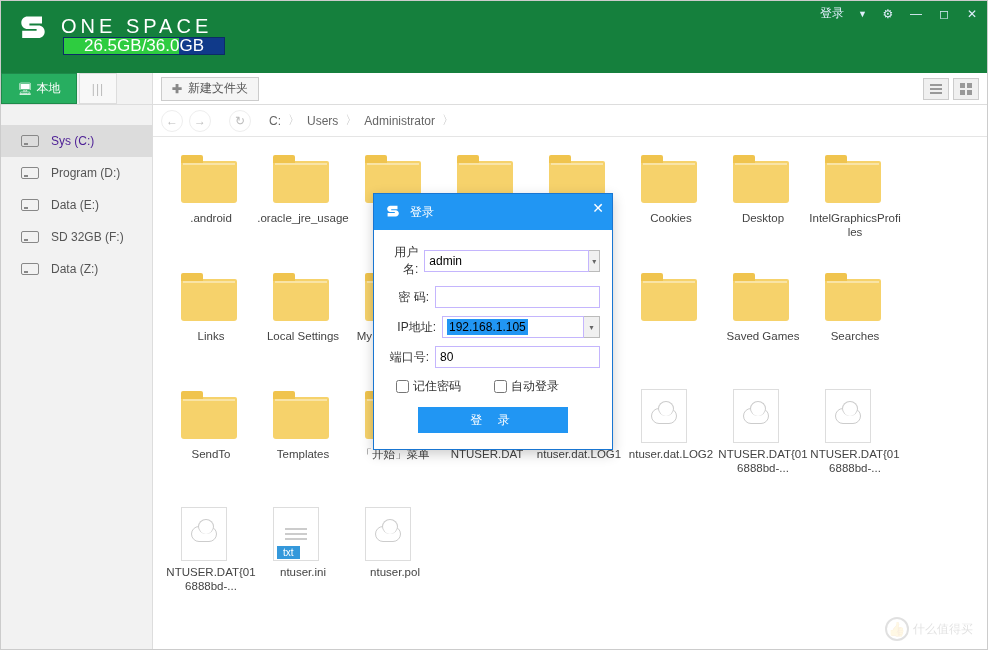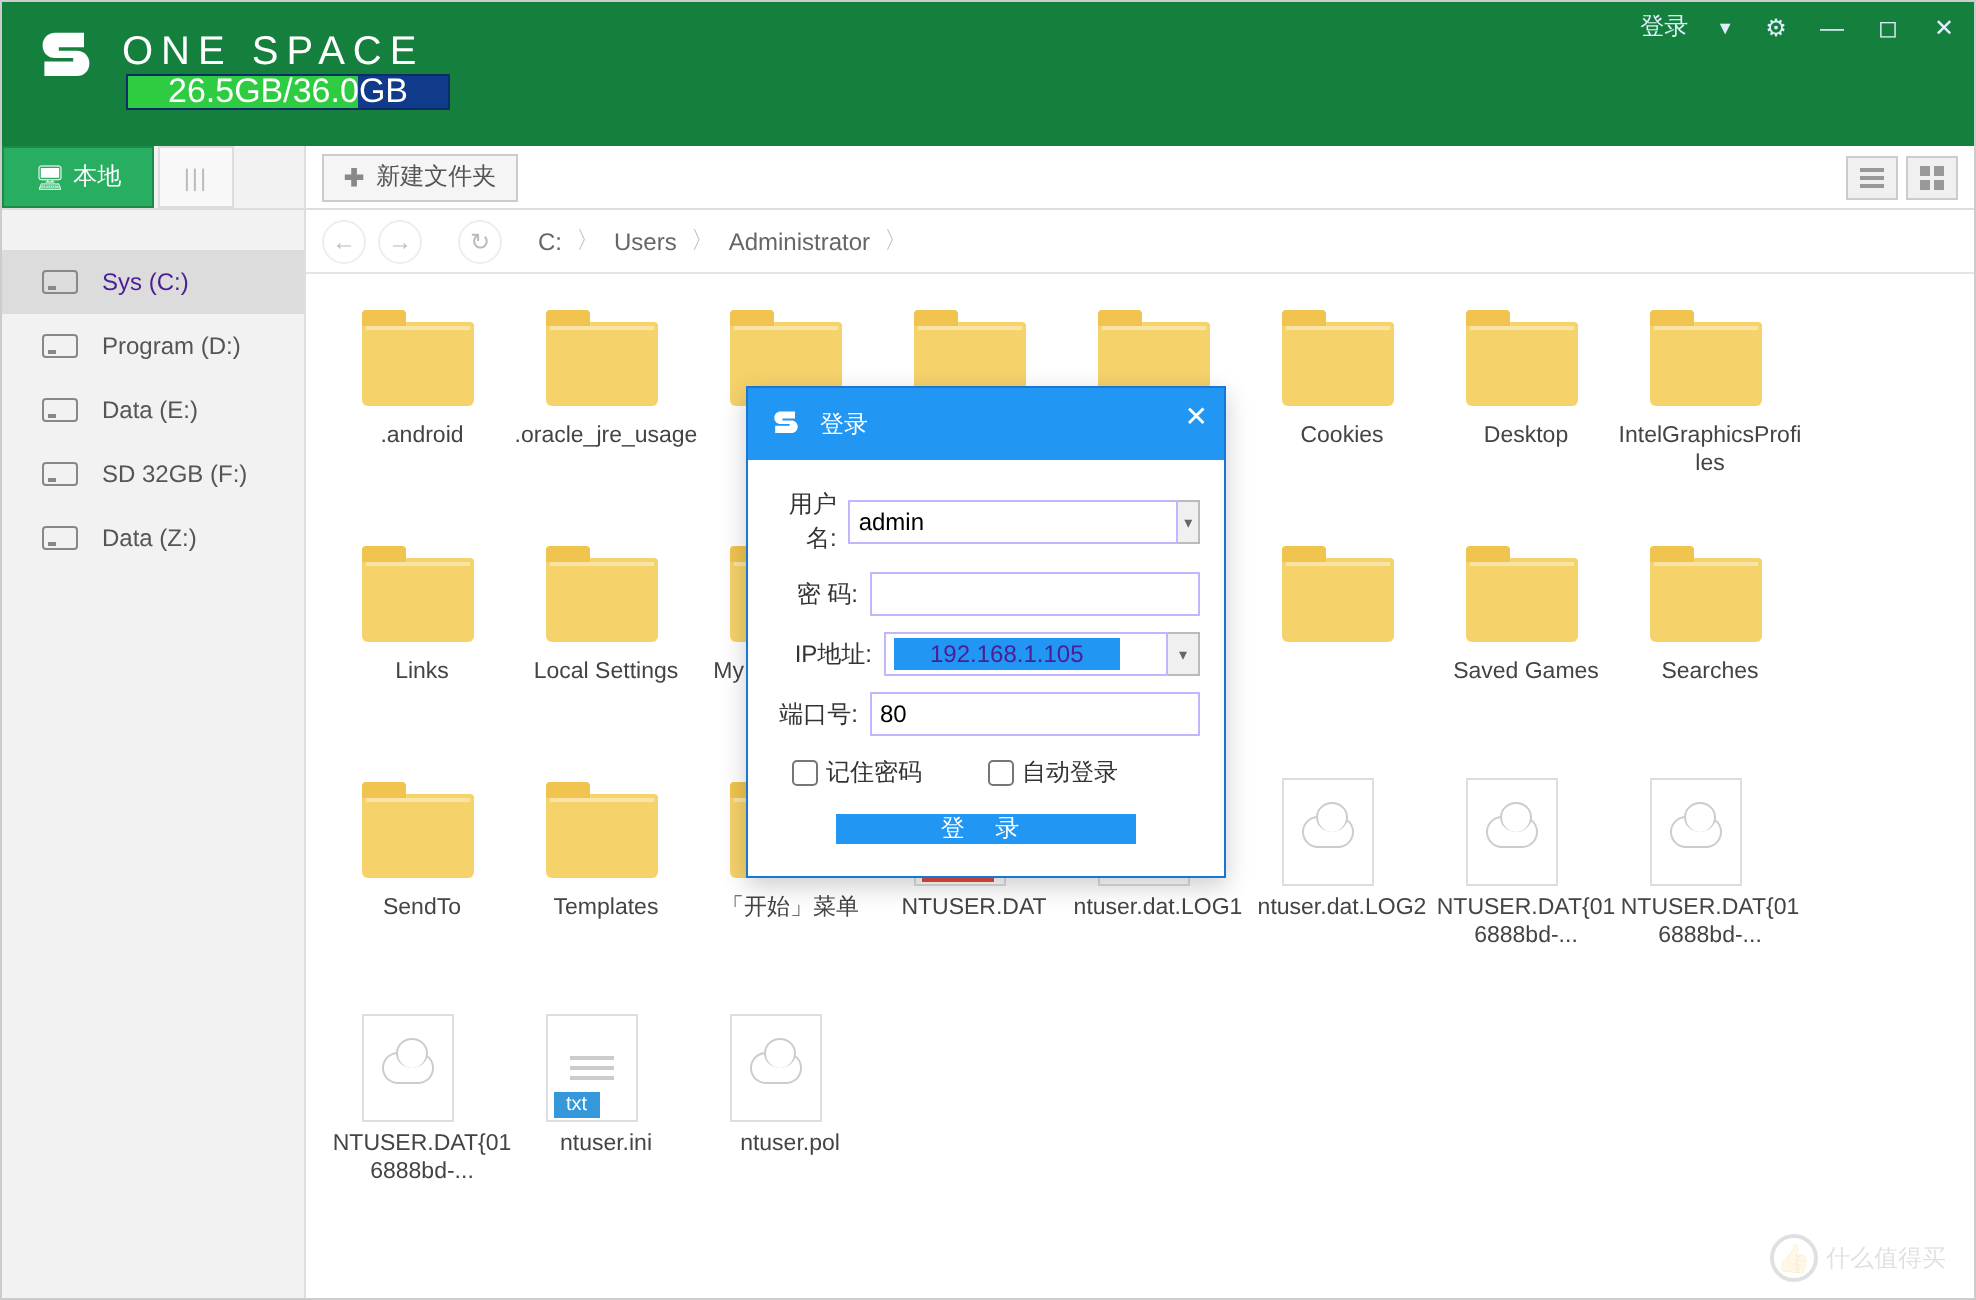--- a/index.html
+++ b/index.html
@@ -56,26 +56,26 @@
 .label{font-size:11.5px;line-height:14px;word-break:break-all;max-height:28px;overflow:hidden;}
 .modal{position:absolute;left:372px;top:192px;width:240px;background:#fff;border:1px solid #1976d2;box-shadow:0 4px 12px rgba(0,0,0,0.2);z-index:10;}
 .modal-hdr{height:36px;background:#2196f3;color:#fff;display:flex;align-items:center;padding:0 10px;position:relative;}
 .modal-hdr .mlogo{width:18px;height:18px;margin-right:8px;}
 .modal-close{position:absolute;right:8px;top:6px;cursor:pointer;font-size:14px;}
 .modal-body{padding:14px 12px 16px 12px;}
 .frow{display:flex;align-items:center;margin-bottom:8px;}
 .flabel{width:50px;text-align:right;margin-right:6px;color:#333;font-size:12px;}
 .finput{flex:1;height:22px;border:1px solid #c4b5fd;padding:0 4px;font-size:12px;}
 .finput.sel{background:#fff;}
-.ip-sel{background:#2196f3;color:#4c1d95;padding:1px 18px;}
+.ip-sel{background:#2196f3;color:#000000;padding:1px 2px;}
 .dd{width:16px;height:22px;border:1px solid #bbb;border-left:none;background:#f0f0f0;display:flex;align-items:center;justify-content:center;font-size:8px;color:#666;}
 .checks{display:flex;gap:33px;margin:10px 0 12px 10px;}
 .chk{display:flex;align-items:center;gap:4px;color:#333;}
 .chk input{width:13px;height:13px;}
-.loginbtn{width:150px;height:15px;margin:0 auto;background:#2196f3;color:#fff;display:flex;align-items:center;justify-content:center;letter-spacing:6px;cursor:pointer;}
+.loginbtn{width:150px;height:26px;margin:0 auto;background:#2196f3;color:#fff;display:flex;align-items:center;justify-content:center;letter-spacing:6px;cursor:pointer;}
 .watermark{position:absolute;right:14px;bottom:8px;color:rgba(0,0,0,0.12);font-size:18px;display:flex;align-items:center;gap:4px;}
 .wm-thumb{width:24px;height:24px;border:2px solid rgba(0,0,0,0.12);border-radius:50%;display:flex;align-items:center;justify-content:center;font-size:14px;}
 </style>
 </head>
 <body>
 
 <div class="header">
   <svg class="logo-s" viewBox="0 0 40 40">
       <path fill="#fff" d="M30 6H14c-4 0-7 3-7 7 0 4 3 7 7 7h10v2H8v8h18c4 0 7-3 7-7s-3-7-7-7H16v-2h14V6z"></path>
     </svg>

